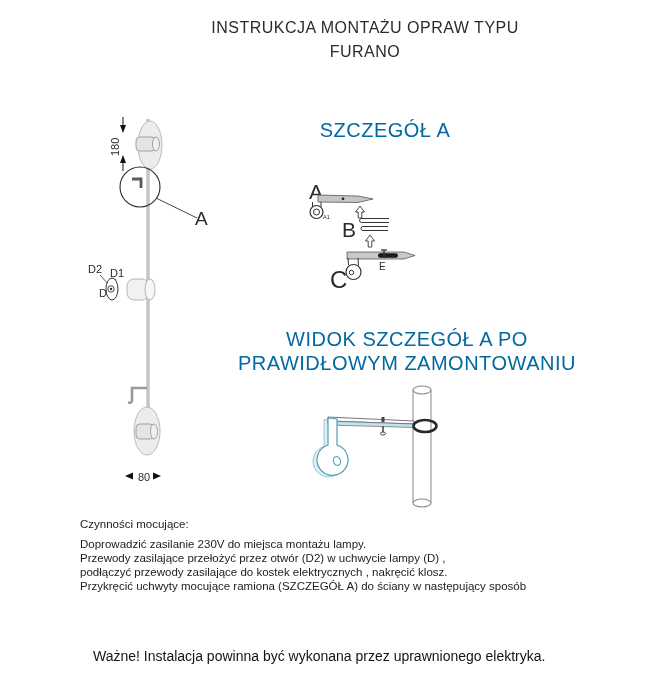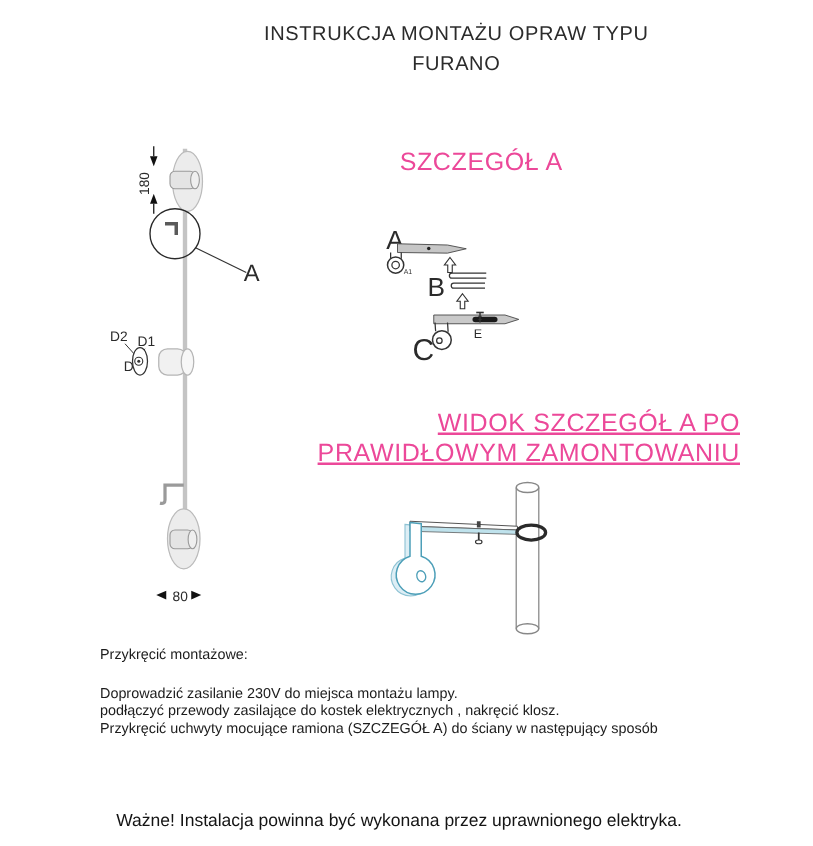--- a/index.html
+++ b/index.html
@@ -5,25 +5,25 @@
   html,body{margin:0;padding:0;}
   body{
     width:650px;height:677px;background:#ffffff;position:relative;overflow:hidden;
     font-family:"Liberation Sans","DejaVu Sans",sans-serif;color:#2b2b2b;
   }
   .abs{position:absolute;}
   .doc-title{
     left:105px;top:16px;width:520px;text-align:center;
     font-size:16px;line-height:24px;color:#2b2b2b;letter-spacing:.5px;
   }
-  .section-heading{font-size:20px;color:#ec4899;letter-spacing:.5px;}
+  .section-heading{font-size:20px;color:#0369a1;letter-spacing:.5px;}
   #detail-heading{left:300px;top:119px;width:170px;text-align:center;}
-  #view-heading{left:222px;top:327px;width:370px;text-align:right;line-height:24px;text-decoration:underline;}
+  #view-heading{left:222px;top:327px;width:370px;text-align:center;line-height:24px;}
   .body-text{left:80px;top:518px;width:545px;font-size:11.5px;color:#1c1c1c;}
-  .body-text .steps{margin-top:19px;}
+  .body-text .steps{margin-top:8px;}
   .body-text .step{line-height:13.9px;white-space:nowrap;}
   .important-note{left:93px;top:648px;width:540px;font-size:14px;color:#141414;}
   svg text{font-family:"Liberation Sans","DejaVu Sans",sans-serif;fill:#2b2b2b;}
 </style>
 </head>
 <body>
 
 <div class="abs doc-title">
   <div>INSTRUKCJA MONTAŻU OPRAW TYPU</div>
   <div>FURANO</div>
@@ -146,21 +146,22 @@
     <ellipse cx="83" cy="50.5" rx="2.6" ry="1.5" fill="#ffffff" stroke="#333" stroke-width="0.9"></ellipse>
   </g>
 
   <ellipse cx="125" cy="43" rx="11.5" ry="6" fill="none" stroke="#2a2a2a" stroke-width="2.6"></ellipse>
 
   <path d="M28,35 L37,36 L37,62 A15.5,15.5 0 1 1 28,62 Z" fill="#ffffff" stroke="#4d9fb8" stroke-width="1.2"></path>
   <ellipse cx="37" cy="78" rx="3.5" ry="4.5" transform="rotate(-18 37 78)" fill="#ffffff" stroke="#4d9fb8" stroke-width="1.1"></ellipse>
 </svg>
 
 <div class="abs body-text">
-  <div>Przykręcić montażowe:</div>
+  <div>Czynności mocujące:</div>
   <div class="steps">
     <div class="step">Doprowadzić zasilanie 230V do miejsca montażu lampy.</div>
+    <div class="step">Przewody zasilające przełożyć przez otwór (D2) w uchwycie lampy (D)  ,</div>
     <div class="step">podłączyć przewody zasilające do kostek elektrycznych , nakręcić klosz.</div>
     <div class="step">Przykręcić uchwyty mocujące ramiona (SZCZEGÓŁ A) do ściany w następujący sposób</div>
   </div>
 </div>
 
 <div class="abs important-note">Ważne! Instalacja powinna być wykonana przez uprawnionego elektryka.</div>
 
 </body></html>

